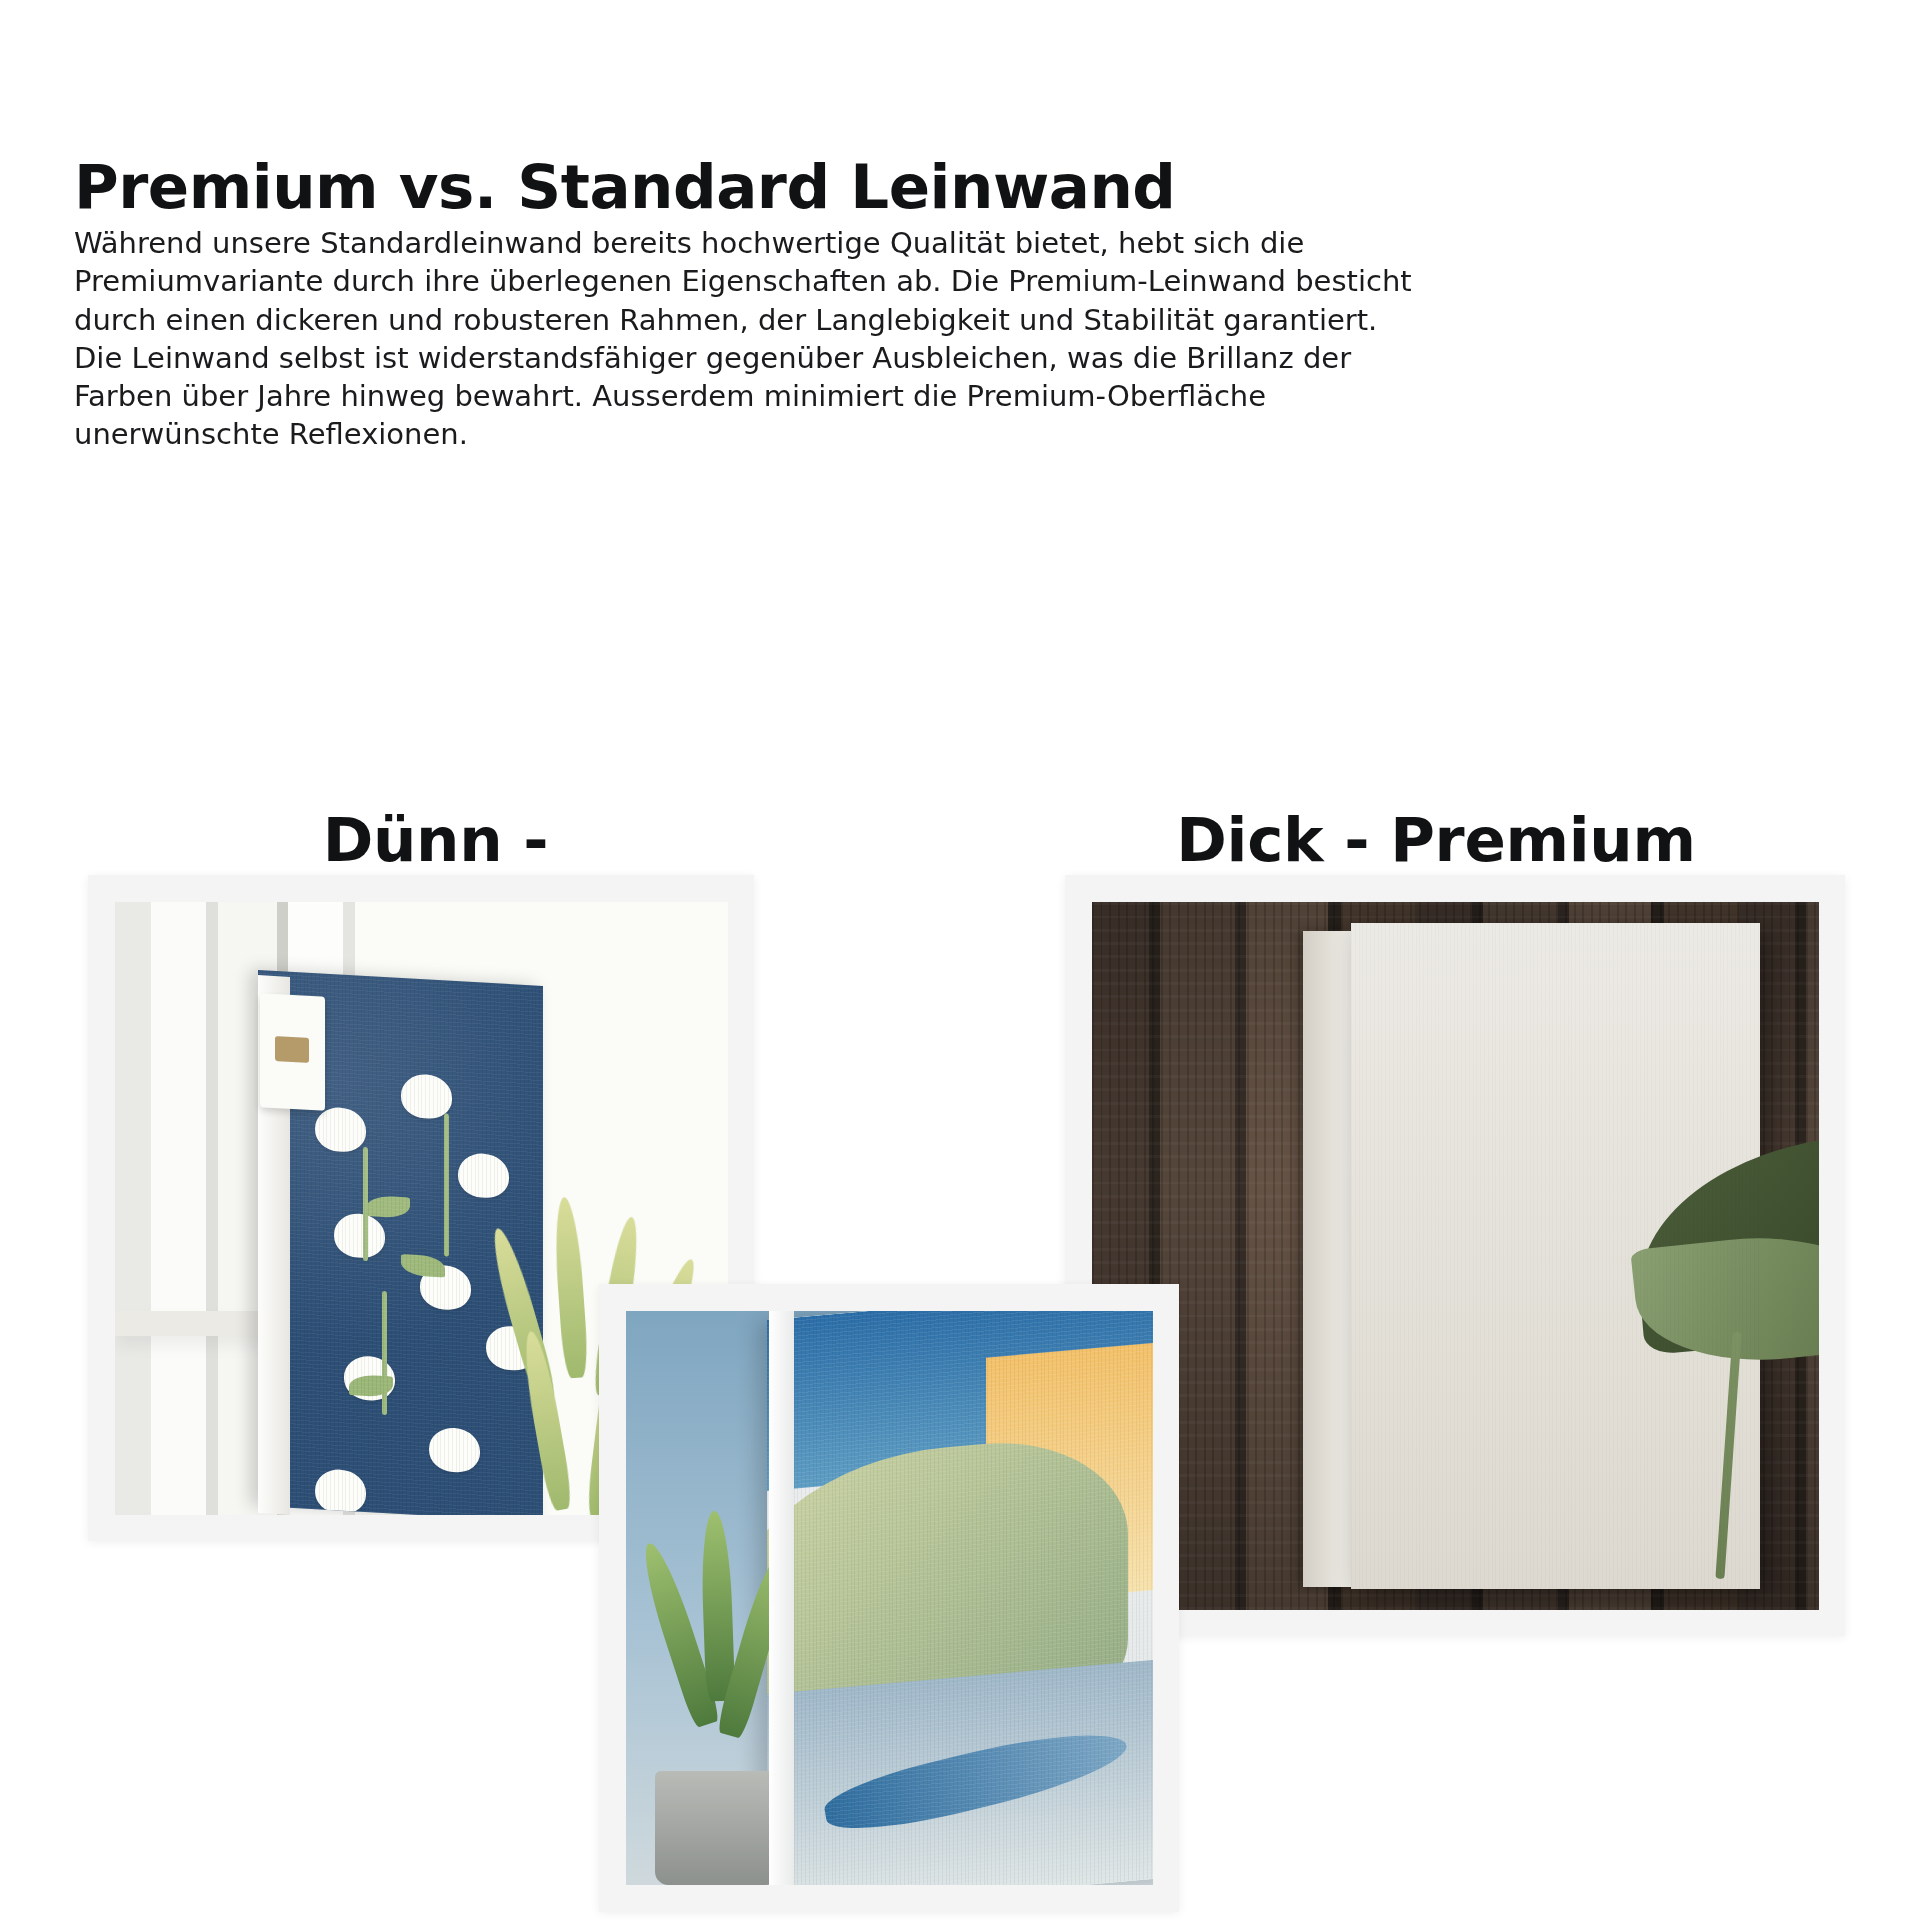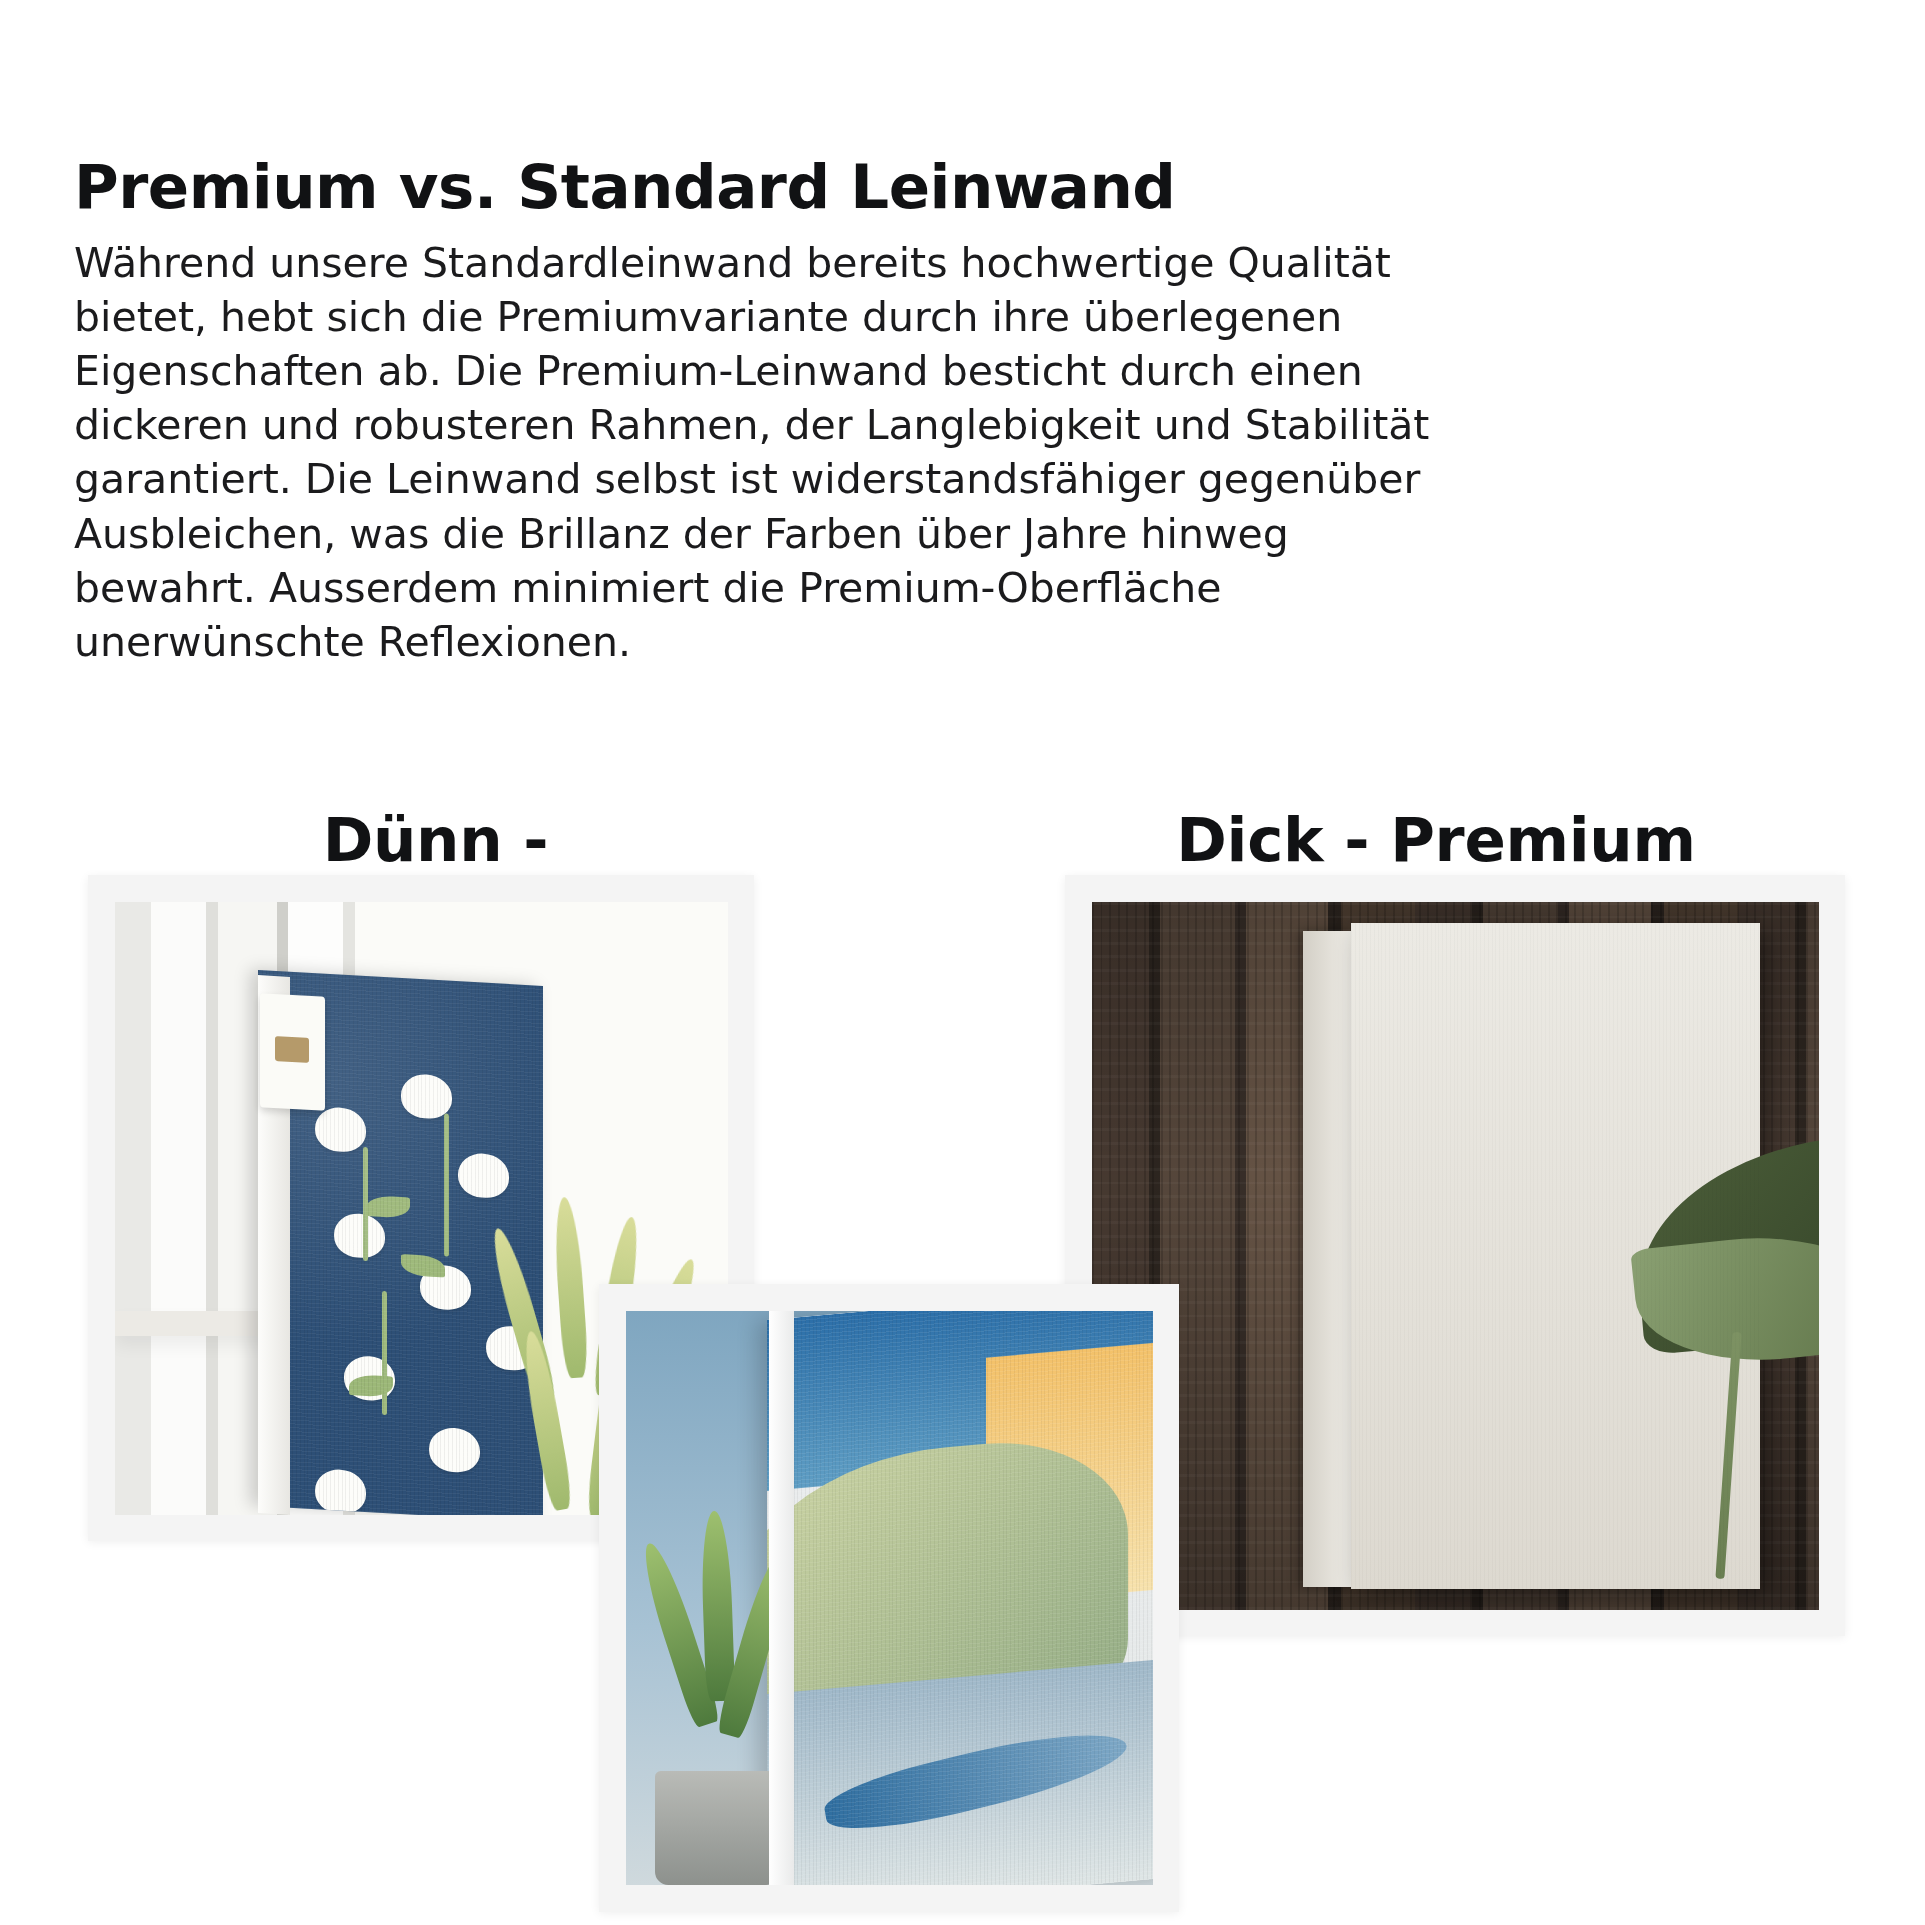--- a/index.html
+++ b/index.html
@@ -32,21 +32,21 @@
     letter-spacing: -0.5px;
     line-height: 1.12;
     color: #111214;
   }
 
   .bodytext {
     position: absolute;
     left: 74px;
     top: 195px;
     width: 1360px;
-    font-size: 41px;
+    font-size: 29px;
     font-weight: 400;
     line-height: 1.32;
     color: #1b1b1d;
     white-space: pre-wrap;
   }
 
   
   .logo-wrap {
     position: absolute;
     left: 1465px;

